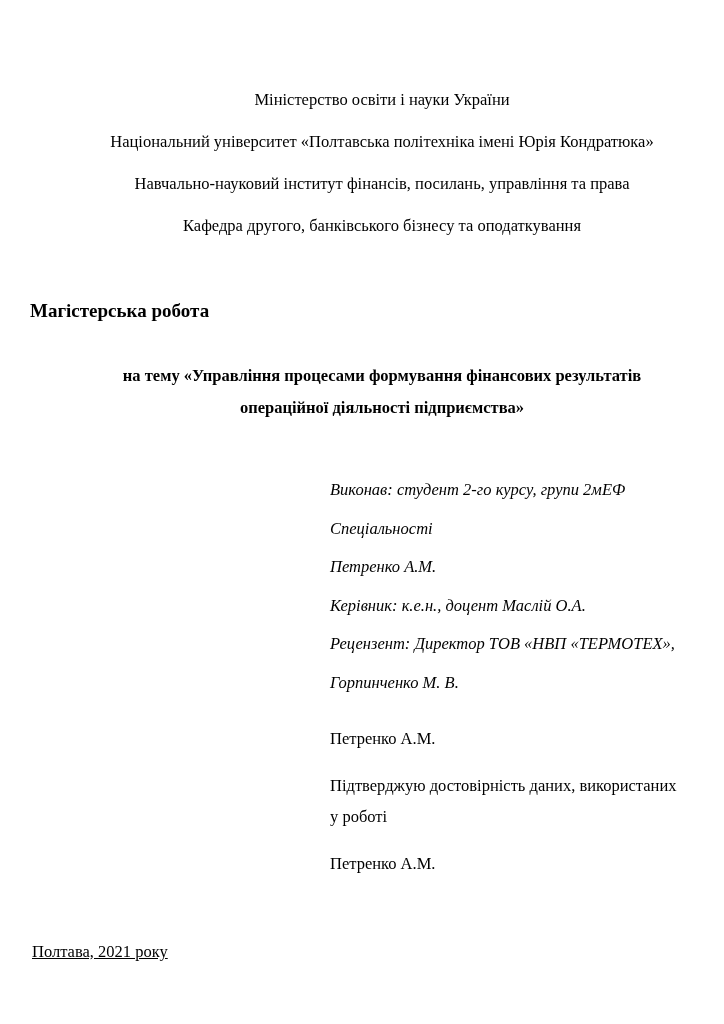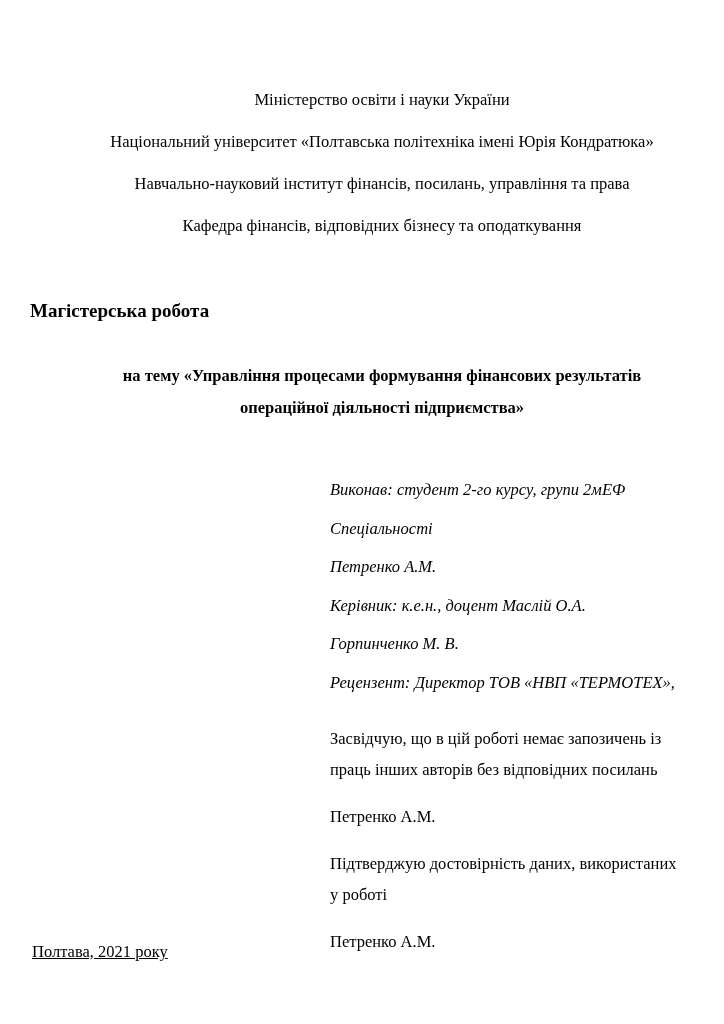--- a/index.html
+++ b/index.html
@@ -69,38 +69,37 @@
 </style>
 </head>
 <body>
 
 <div class="page">
 
   <div class="header">
     <div class="line">Міністерство освіти і науки України</div>
     <div class="line">Національний університет «Полтавська політехніка імені Юрія Кондратюка»</div>
     <div class="line">Навчально-науковий інститут фінансів, посилань, управління та права</div>
-    <div class="line">Кафедра фінансів, відповідних бізнесу та оподаткування</div>
+    <div class="line">Кафедра другого, банківського бізнесу та оподаткування</div>
   </div>
 
   <div class="thesis-title">Магістерська робота</div>
 
   <div class="thesis-topic">на тему «Управління процесами формування фінансових результатів операційної діяльності підприємства»</div>
 
   <div class="details">
     <div>Виконав: студент 2-го курсу, групи 2мЕФ</div>
     <div>Спеціальності</div>
     <div>Петренко А.М.</div>
     <div>Керівник: к.е.н., доцент Маслій О.А.</div>
+    <div>Рецензент: Директор ТОВ «НВП «ТЕРМОТЕХ»,</div>
     <div>Горпинченко М. В.</div>
-    <div>Рецензент: Директор ТОВ «НВП «ТЕРМОТЕХ»,</div>
   </div>
 
   <div class="declarations">
-    <div class="para">Засвідчую, що в цій роботі немає запозичень із праць інших авторів без відповідних посилань</div>
     <div class="sig">Петренко А.М.</div>
     <div class="para">Підтверджую достовірність даних, використаних у роботі</div>
     <div class="sig">Петренко А.М.</div>
   </div>
 
   <div class="footer">Полтава, 2021 року</div>
 
 </div>
 
 </body></html>

